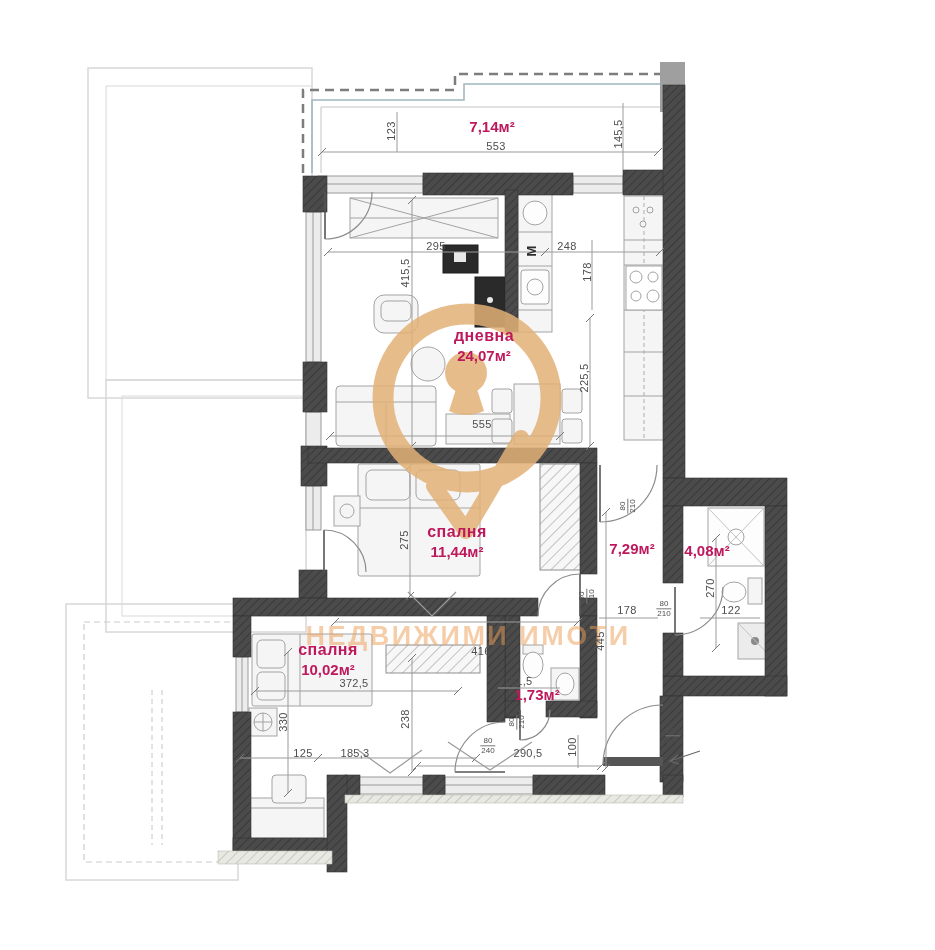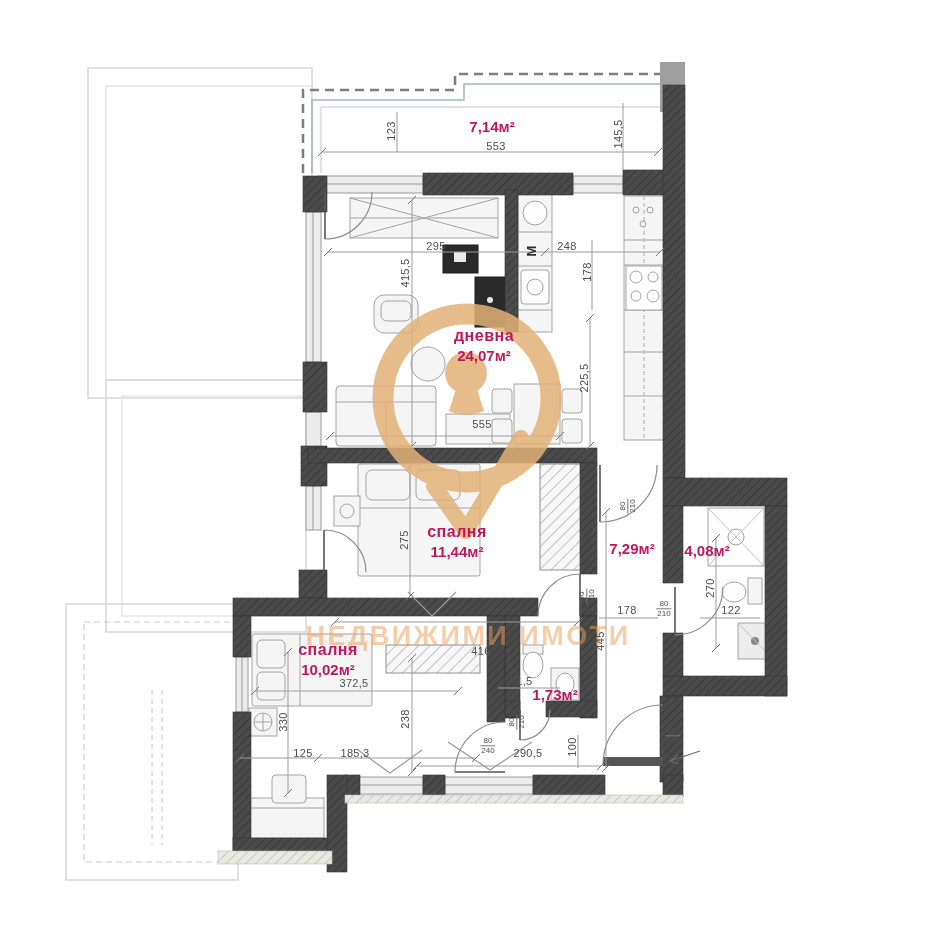--- a/index.html
+++ b/index.html
@@ -270,21 +270,21 @@
       <div class="room-label" style="left: 632px; top: 549px;">
         <div class="room-area">7,29м²</div>
       </div>
       <div class="room-label" style="left: 707px; top: 551px;">
         <div class="room-area">4,08м²</div>
       </div>
       <div class="room-label" style="left: 328px; top: 659px;">
         <div class="room-name">спалня</div>
         <div class="room-area">10,02м²</div>
       </div>
-      <div class="room-label" style="left: 555px; top: 695px;">
+      <div class="room-label" style="left: 537px; top: 695px;">
         <div class="room-area">1,73м²</div>
       </div>
     </div>
   <div id="dim-labels">
       <span class="dim rot" style="left: 391px; top: 131px;">123</span>
       <span class="dim" style="left: 496px; top: 146px;">553</span>
       <span class="dim rot" style="left: 618px; top: 134px;">145,5</span>
       <span class="dim" style="left: 436px; top: 246px;">295</span>
       <span class="dim" style="left: 567px; top: 246px;">248</span>
       <span class="dim rot" style="left: 405px; top: 273px;">415,5</span>

